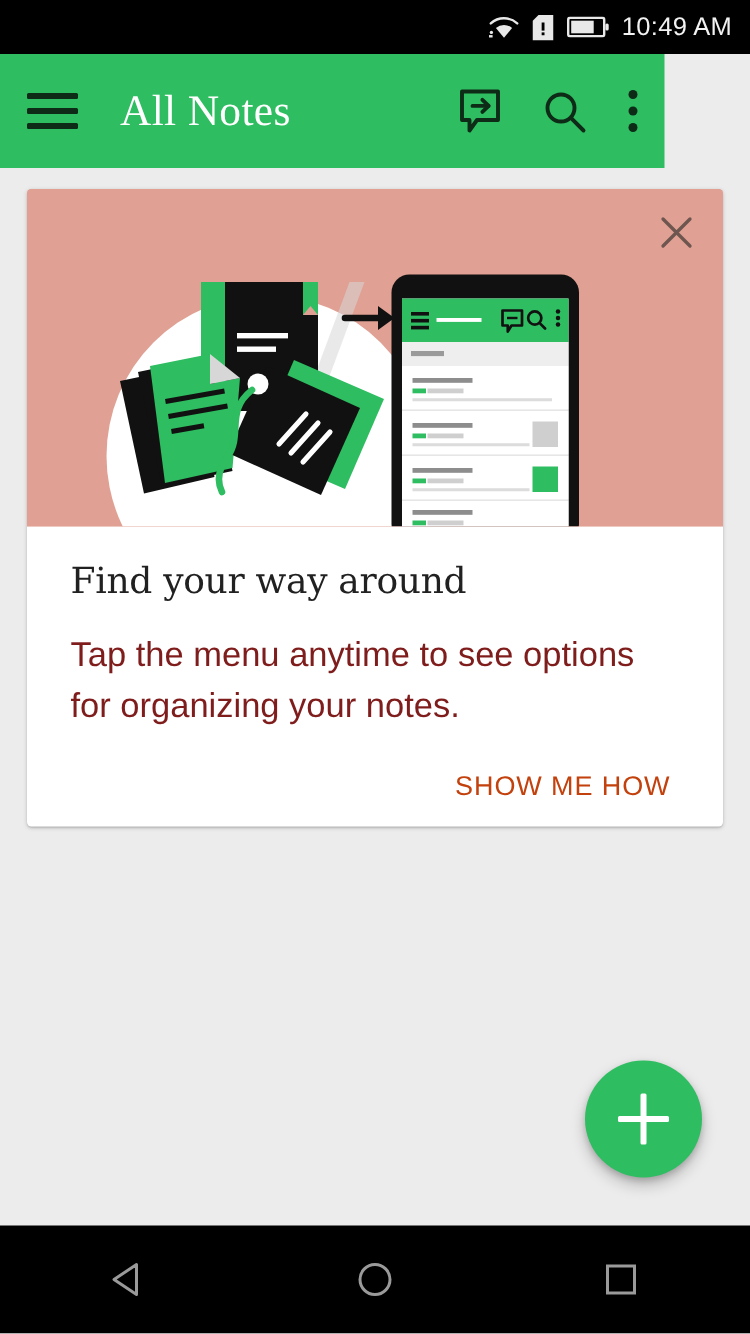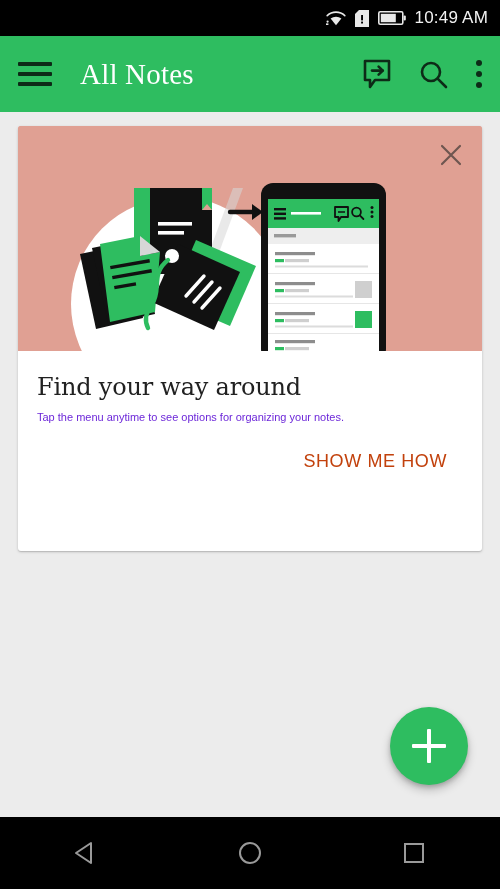--- a/index.html
+++ b/index.html
@@ -18,21 +18,21 @@
     padding:0 12px; color:#fff;
   }
   .status-left { display:flex; align-items:center; gap:10px; }
   .status-text { font-size:17px; letter-spacing:.1px; color:#f2f2f2; }
   .status-right { margin-left:auto; display:flex; align-items:center; gap:9px; }
   .status-time { font-size:17px; color:#f2f2f2; letter-spacing:.2px; }
   .sicon { display:block; }
 
   
   .appbar {
-    position:absolute; top:36px; left:0; width:500px; height:76px;
+    position:absolute; top:36px; left:0; width:443px; height:76px;
     background:#2EBD60; display:flex; align-items:center; padding:0 18px;
   }
   .hamburger { width:34px; height:24px; display:flex; flex-direction:column;
     justify-content:space-between; cursor:pointer; }
   .hamburger i { display:block; height:4px; background:#0d2b17; border-radius:1px; }
   .appbar-title {
     font-family:"Liberation Serif", serif;
     font-size:29px; color:#ffffff; margin-left:28px; letter-spacing:.2px;
   }
   .appbar-actions { margin-left:auto; display:flex; align-items:center; gap:28px; }
@@ -47,27 +47,27 @@
     background:#fff; border-radius:3px;
     box-shadow:0 1px 3px rgba(0,0,0,.18), 0 1px 1px rgba(0,0,0,.10);
     overflow:hidden;
   }
   .hero { position:relative; width:100%; height:225px; background:#E0A093; overflow:hidden; }
   .close-x {
     position:absolute; right:14px; top:12px; width:34px; height:34px;
     cursor:pointer; display:flex; align-items:center; justify-content:center;
   }
 
-  .card-body { padding:22px 33px 0 19px; }
+  .card-body { padding:22px 33px 0 29px; }
   .card-title {
     font-family:"DejaVu Serif", serif;
     font-size:24px; color:#212121; letter-spacing:-.2px; line-height:1.2;
   }
   .card-desc {
-    margin-top:7px; font-size:11px; color:#6d28d9; line-height:1.5;
+    margin-top:17px; font-size:23px; color:#7f1d1d; line-height:1.5;
     max-width:385px;
   }
   .card-actions { display:flex; justify-content:flex-end; margin-top:26px; padding-right:2px; }
   .cta {
     background:none; border:none; cursor:pointer;
     color:#c2410c; font-size:18px; font-weight:normal; letter-spacing:.6px;
     font-family:"Liberation Sans", sans-serif;
   }
 
   

